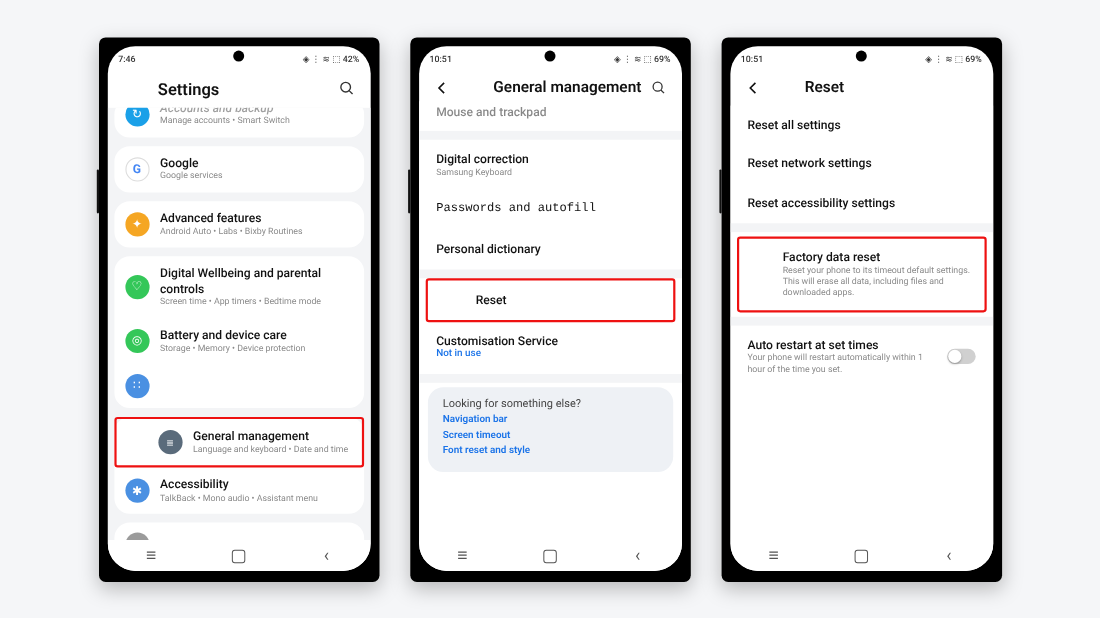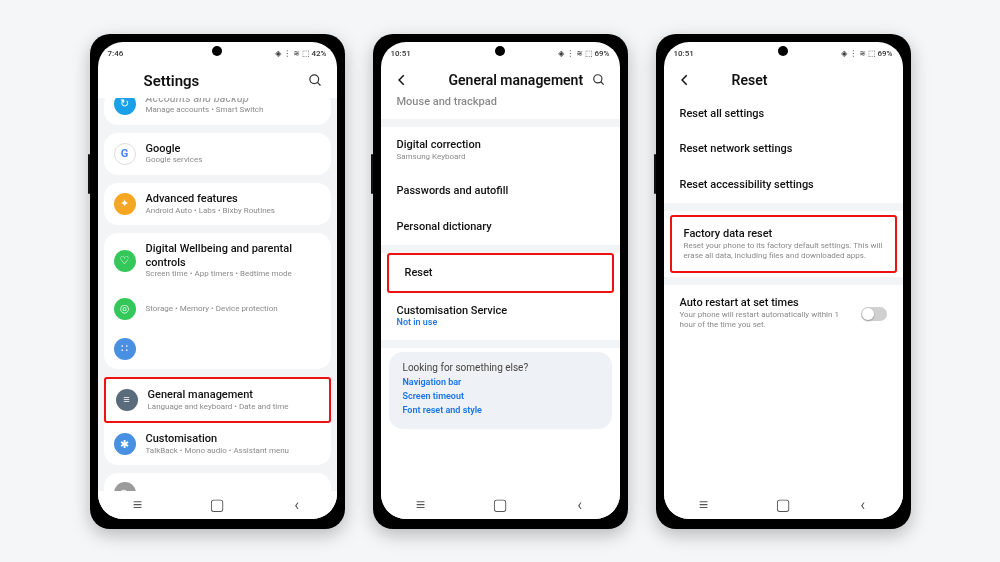--- a/index.html
+++ b/index.html
@@ -10,21 +10,21 @@
     font-family: -apple-system, 'Segoe UI', Roboto, Arial, sans-serif;
     display: flex;
     justify-content: center;
     align-items: center;
     gap: 28px;
   }
   .phone {
     width: 255px;
     height: 495px;
     background: #000;
-    border-radius: 20px;
+    border-radius: 6px;
     padding: 8px 8px 10px 8px;
     position: relative;
     box-shadow: 0 6px 18px rgba(0,0,0,0.25);
   }
   .phone::before {
     content:'';
     position:absolute;
     left:-2px;top:120px;width:2px;height:40px;background:#111;border-radius:2px;
   }
   .screen {
@@ -59,21 +59,21 @@
   .content{flex:1;overflow:hidden;background:#f3f4f6;padding:0 6px;}
   .content.white{background:#fff;padding:0;}
   .card{background:#fff;border-radius:14px;margin-bottom:8px;}
   .row{display:flex;align-items:center;padding:9px 10px;gap:10px;}
   .row.flat{padding:11px 16px;}
   .icon{width:22px;height:22px;border-radius:11px;flex:none;display:flex;align-items:center;justify-content:center;font-size:11px;color:#fff;}
   .txt{flex:1;min-width:0;}
   .lbl{font-size:11px;color:#111;font-weight:500;line-height:1.25;}
   .sub{font-size:8px;color:#8a8a8a;line-height:1.3;}
   .sub.blue{color:#1a73e8;font-weight:500;font-size:9px;}
-  .hl{border:2px solid #e11;border-radius:3px;}
+  .hl{border:2px solid #e11;border-radius:3px;padding-left:28px;}
   .footer-look{background:#eef1f5;border-radius:14px;padding:10px 14px;}
   .footer-look .q{font-size:10px;color:#444;margin-bottom:0;}
   .link{font-size:9px;color:#1a73e8;font-weight:600;margin:4px 0;}
   .nav{height:28px;display:flex;justify-content:space-around;align-items:center;background:#fff;}
   .nav .nbtn{width:14px;height:14px;display:flex;align-items:center;justify-content:center;color:#555;}
   .toggle{width:26px;height:14px;background:#d0d0d0;border-radius:8px;position:relative;flex:none;}
   .toggle::after{content:'';position:absolute;top:1px;left:1px;width:12px;height:12px;border-radius:50%;background:#fff;box-shadow:0 1px 2px rgba(0,0,0,0.3);}
   .plain-list .item{padding:11px 16px;}
   .plain-list .item .lbl{font-size:11px;}
   .spacer{height:8px;background:#f3f4f6;}
@@ -129,41 +129,42 @@
           <div class="row">
             <div class="icon" style="background: rgb(52, 199, 89);">♡</div>
             <div class="txt">
               <div class="lbl">Digital Wellbeing and parental controls</div>
               <div class="sub">Screen time  •  App timers  •  Bedtime mode</div>
             </div>
           </div>
           <div class="row">
             <div class="icon" style="background: rgb(52, 199, 89);">◎</div>
             <div class="txt">
+              <div class="lbl">Battery and device care</div>
               <div class="sub">Storage  •  Memory  •  Device protection</div>
             </div>
           </div>
           <div class="row">
             <div class="icon" style="background: rgb(74, 144, 226);">∷</div>
           </div>
         </div>
         <div class="card">
           <div class="hl" style="margin: 0px;">
             <div class="row">
               <div class="icon" style="background: rgb(90, 107, 123);">≡</div>
               <div class="txt">
                 <div class="lbl">General management</div>
                 <div class="sub">Language and keyboard  •  Date and time</div>
               </div>
             </div>
           </div>
           <div class="row">
             <div class="icon" style="background: rgb(74, 144, 226);">✱</div>
             <div class="txt">
-              <div class="lbl">Customisation</div>
+              <div class="lbl">Accessibility</div>
               <div class="sub">TalkBack  •  Mono audio  •  Assistant menu</div>
             </div>
           </div>
         </div>
         <div class="card">
           <div class="row" style="padding-bottom: 0px;">
             <div class="icon" style="background: rgb(155, 155, 155);">⟳</div>
           </div>
         </div>
       </div>
@@ -203,21 +204,21 @@
           </div>
         </div>
         <div class="spacer"></div>
         <div class="row flat">
           <div style="flex: 1 1 0%;">
             <div class="lbl">Digital correction</div>
             <div class="sub">Samsung Keyboard</div>
           </div>
         </div>
         <div class="row flat">
-          <div style="flex: 1 1 0%;">
+          <div style="flex: 1 1 0%; font-family: Liberation Mono, monospace;">
             <div class="lbl">Passwords and autofill</div>
           </div>
         </div>
         <div class="row flat">
           <div style="flex: 1 1 0%;">
             <div class="lbl">Personal dictionary</div>
           </div>
         </div>
         <div class="spacer"></div>
         <div class="hl" style="margin: 0px 6px;">
@@ -275,21 +276,21 @@
             <div class="lbl">Reset network settings</div>
           </div>
           <div class="item">
             <div class="lbl">Reset accessibility settings</div>
           </div>
         </div>
         <div class="spacer"></div>
         <div class="hl" style="margin: 4px 6px;">
           <div class="item" style="padding: 10px 12px;">
             <div class="lbl">Factory data reset</div>
-            <div class="sub">Reset your phone to its factory default settings. This will erase all data, including files and downloaded apps.</div>
+            <div class="sub">Reset your phone to its timeout default settings. This will erase all data, including files and downloaded apps.</div>
           </div>
         </div>
         <div class="spacer"></div>
         <div class="row flat">
           <div style="flex: 1 1 0%;">
             <div class="lbl">Auto restart at set times</div>
             <div class="sub">Your phone will restart automatically within 1 hour of the time you set.</div>
           </div>
           <div class="toggle"></div>
         </div>

